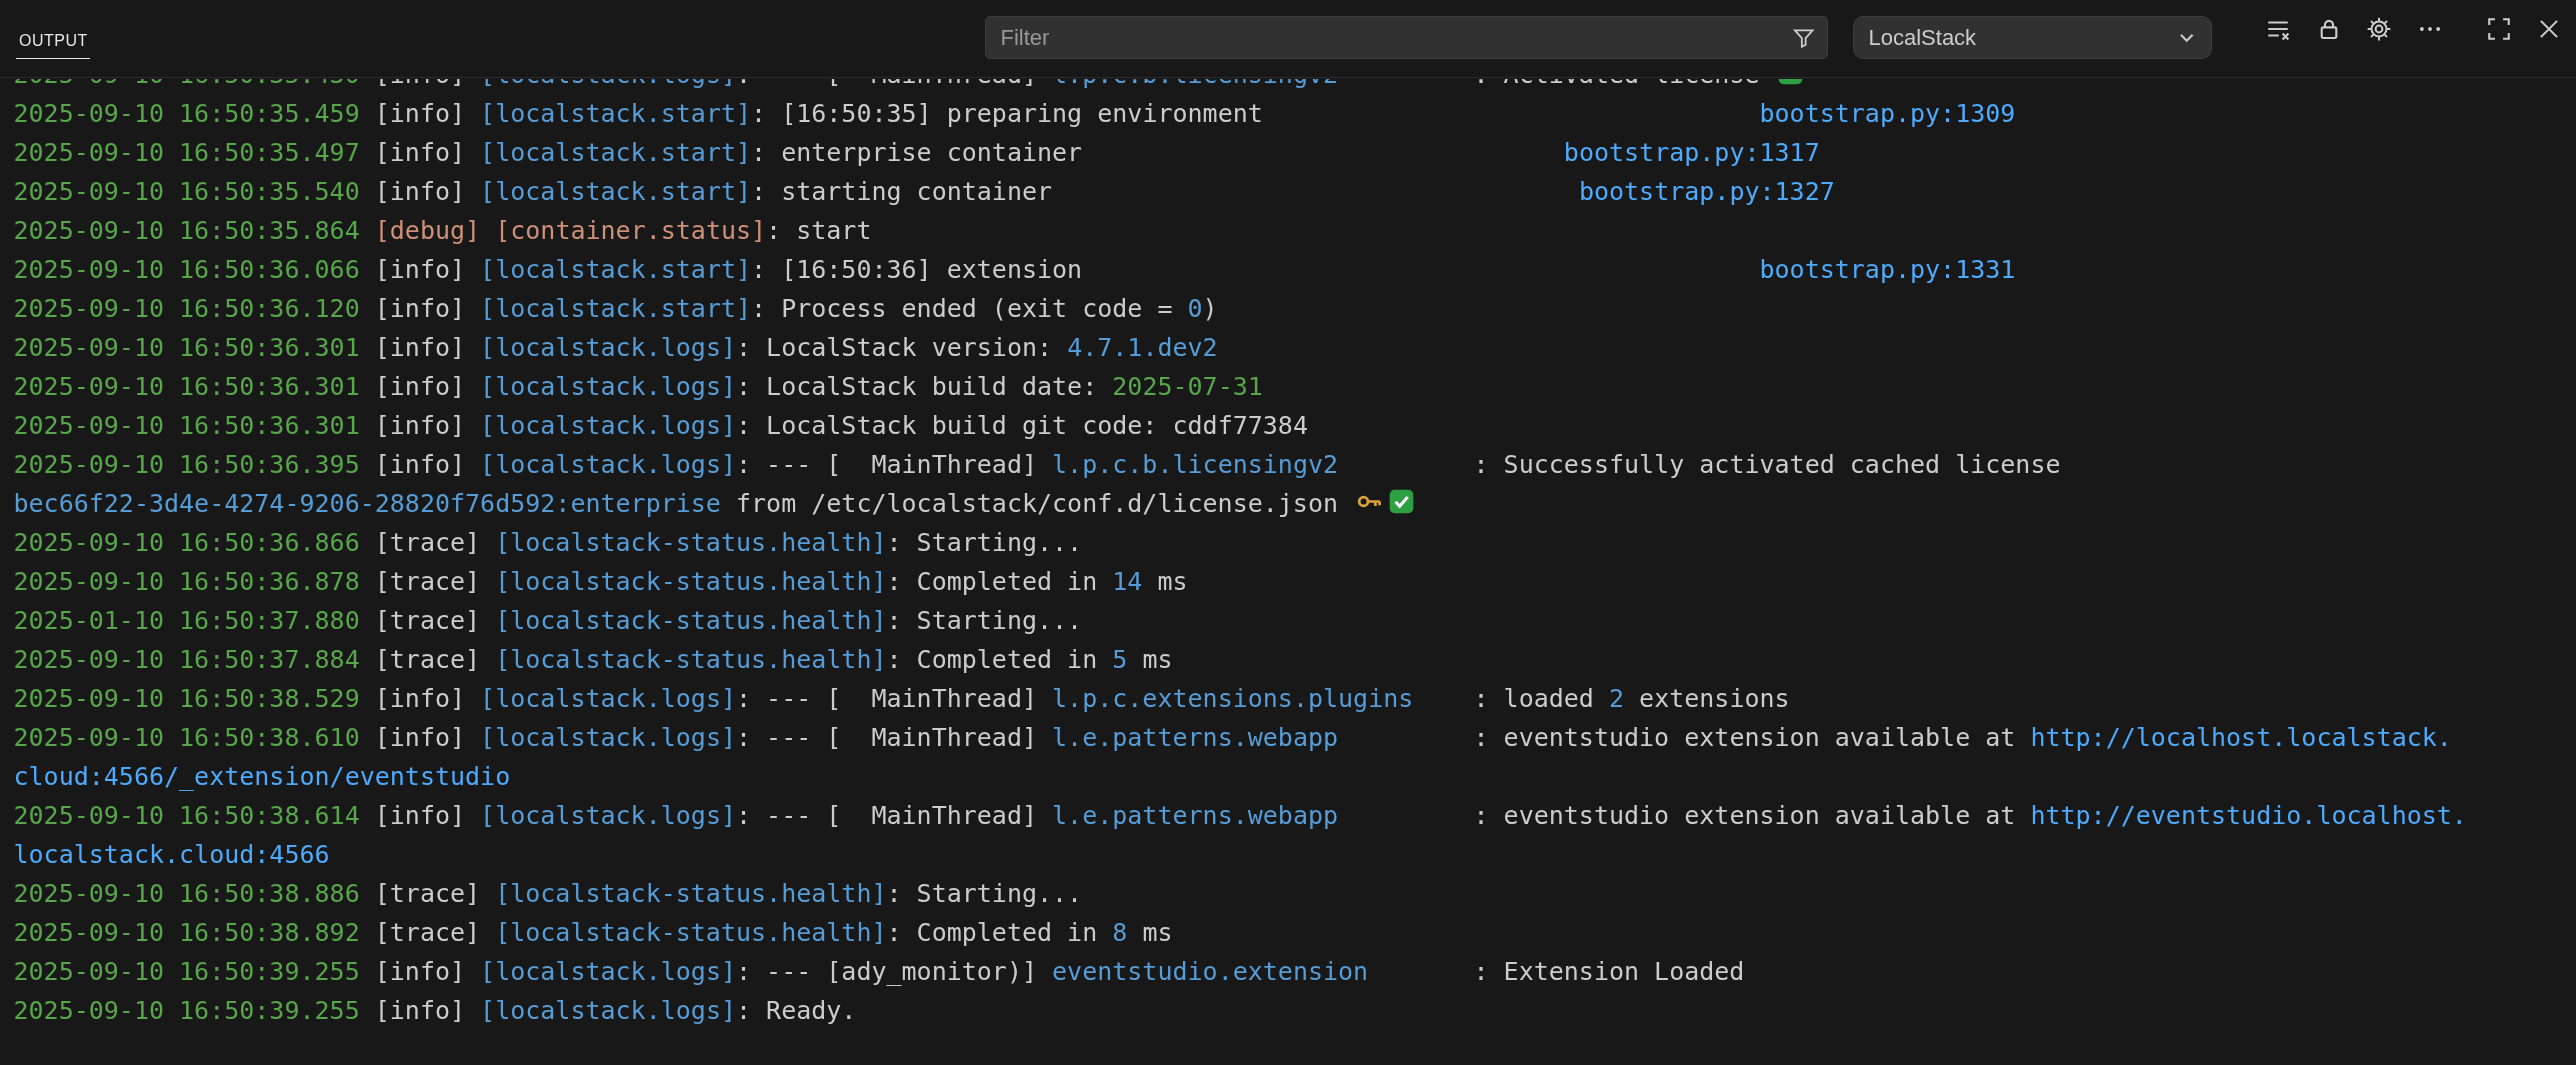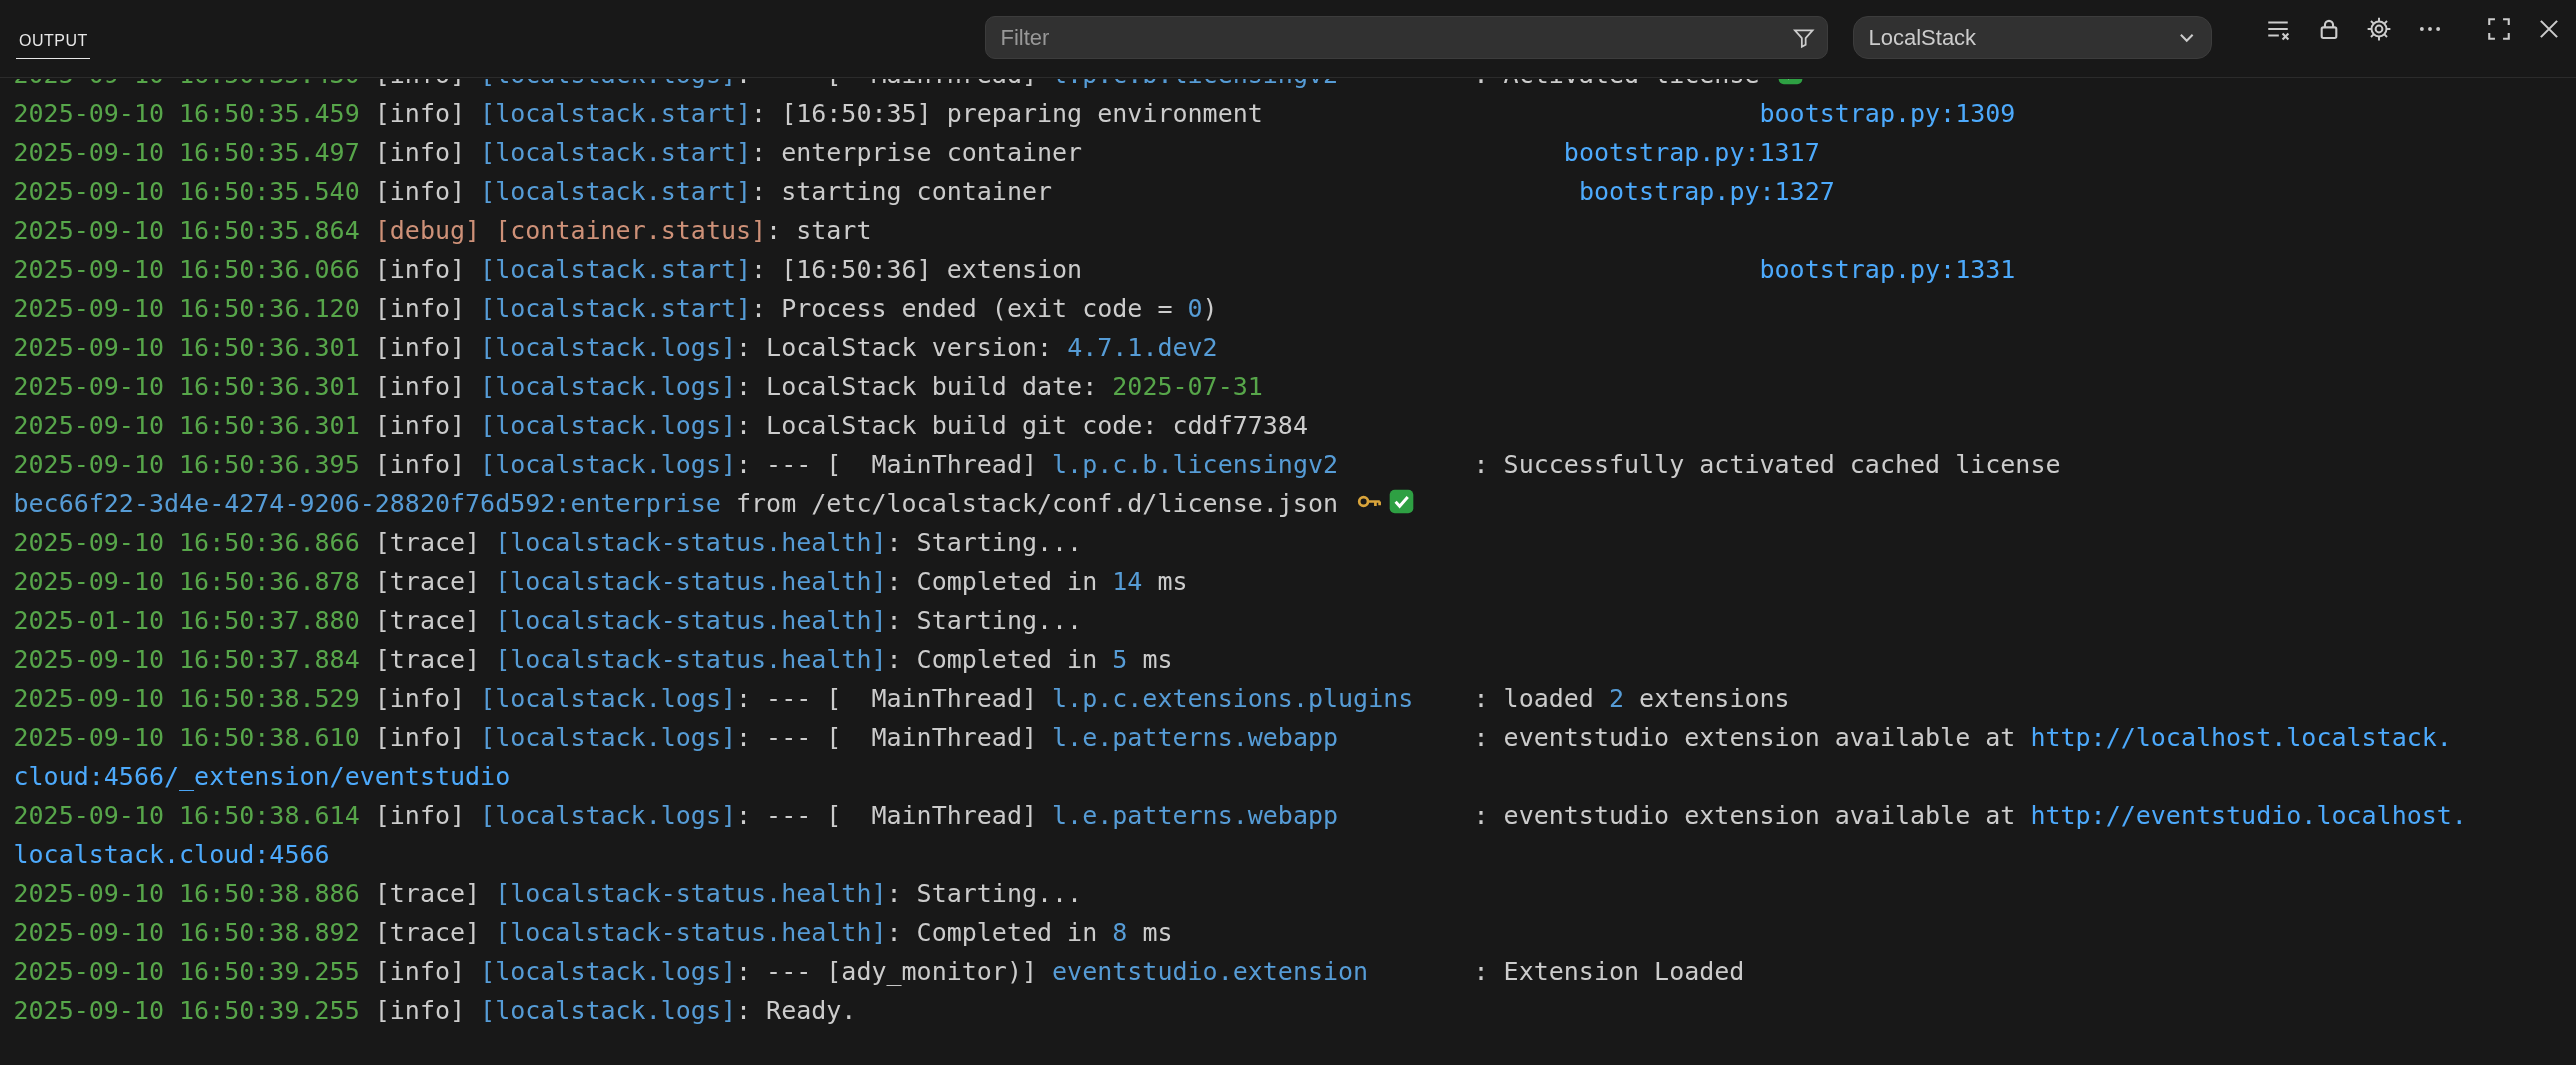--- a/index.html
+++ b/index.html
@@ -7,26 +7,26 @@
     --link:#4daafc; --warm:#ce9178; --toolbar_border:#2b2b2b; --input_bg:#313131;
     --input_border:#3c3c3c; --placeholder:#989898; --icon:#cccccc; --tab_text:#e7e7e7;
   }
   html,body{margin:0;padding:0;width:2576px;height:1066px;background:var(--background);overflow:hidden}
   .toolbar{position:relative;height:77px;border-bottom:0.9px solid var(--toolbar_border);
     font-family:"Liberation Sans",sans-serif;display:flex;align-items:center}
   .tab{margin-left:16.3px;color:var(--tab_text);font-size:16px;letter-spacing:0.5px;
     padding:14.5px 2.7px 8.1px;border-bottom:1.8px solid var(--tab_text);cursor:pointer}
   .filter{position:absolute;left:985px;top:16.3px;width:843px;height:43px}
   .filter input{width:100%;height:100%;box-sizing:border-box;background:var(--input_bg);
-    border:0.9px solid var(--input_border);border-radius:10px;color:var(--text);
+    border:0.9px solid var(--input_border);border-radius:5px;color:var(--text);
     font-size:22px;padding:0 54px 0 14.5px;font-family:"Liberation Sans",sans-serif;outline:none}
   .filter input::placeholder{color:var(--placeholder)}
   .filter .fic{position:absolute;right:12.6px;top:10px;width:23.5px;height:23.5px;color:var(--icon);cursor:pointer}
   .select{position:absolute;left:1853px;top:16.3px;width:359px;height:43px;box-sizing:border-box;
-    background:var(--input_bg);border:0.9px solid var(--input_border);border-radius:15px;
+    background:var(--input_bg);border:0.9px solid var(--input_border);border-radius:10px;
     color:var(--text);display:flex;align-items:center;justify-content:space-between;
     padding:0 12.6px 0 14.5px;font-size:22px;cursor:pointer}
   .select .cic{width:23.5px;height:23.5px;color:var(--icon)}
   .actions{position:absolute;right:9px;top:11px;display:flex;align-items:center}
   .agroup{display:flex;align-items:center;gap:14.5px}
   .spacer{width:33px}
   .abtn{width:36px;height:36px;display:flex;align-items:center;justify-content:center;
     color:var(--icon);border-radius:7.2px;cursor:pointer}
   .abtn svg{width:26px;height:26px}
   .fic svg,.cic svg{width:100%;height:100%}

